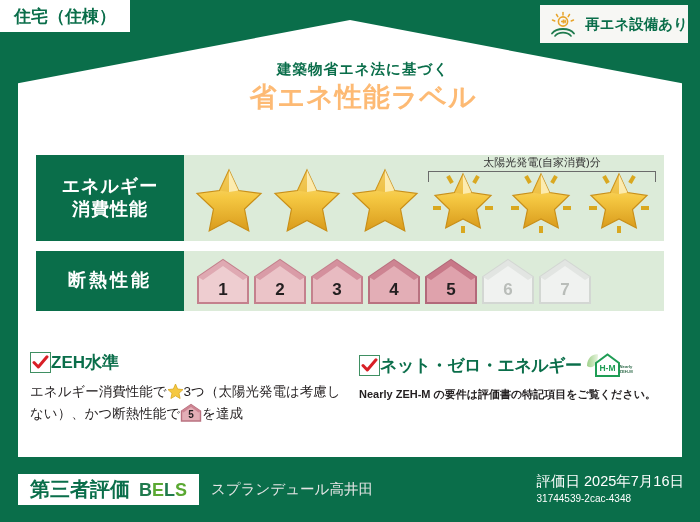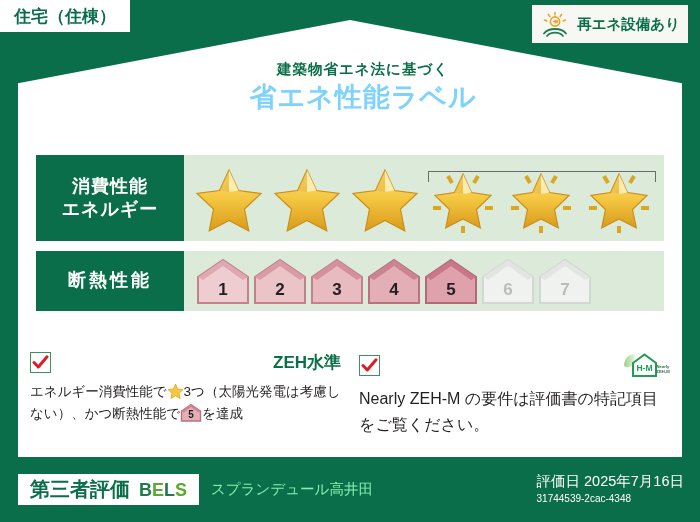--- a/index.html
+++ b/index.html
@@ -27,42 +27,42 @@
     padding: 8px 14px 7px 14px;
     font-size: 17px; font-weight: bold; color: #0a6e4a;
     letter-spacing: 0px; line-height: 1;
     z-index: 5;
   }
 
   
   .renew-badge {
     position: absolute; right: 12px; top: 5px;
     background: #f7f7f4;
-    padding: 6px 8px 6px 8px;
+    padding: 6px 0 6px 8px;
     display: flex; align-items: center; gap: 7px;
     z-index: 5;
     text-align: right;
   }
   .renew-badge .sun-icon { width: 30px; height: 26px; flex: 0 0 auto; }
   .renew-badge .rb-text {
     font-size: 14.5px; font-weight: bold; color: #0a6e4a; line-height: 1;
     white-space: nowrap;
   }
 
   
   .title-wrap {
     position: absolute; left: 0; right: 0; top: 62px;
     text-align: center; z-index: 4; margin-left: 26px;
   }
   .subtitle {
     font-size: 14.5px; font-weight: bold; color: #0a6e4a;
     letter-spacing: 1px; line-height: 1.1;
   }
   .maintitle {
-    font-size: 27px; font-weight: bold; color: #7dd3fc;
+    font-size: 27px; font-weight: bold; color: #fdba74;
     letter-spacing: 1px; line-height: 1.25; margin-top: 3px;
   }
 
   
   .rows { position: absolute; left: 36px; top: 155px; width: 628px; z-index: 4; }
 
   .perf-row { display: flex; align-items: stretch; height: 86px; margin-bottom: 10px; }
   .perf-row.insul { height: 60px; margin-bottom: 0; }
 
   .row-label {
@@ -107,35 +107,35 @@
     line-height: 1;
   }
   .grade.off .gnum { color: #b9bdb9; }
 
   
   .criteria {
     position: absolute; left: 30px; top: 352px; width: 640px;
     display: flex; gap: 18px; z-index: 4;
   }
   .crit { width: 311px; }
-  .crit-head { display: flex; align-items: center; gap: 24px; justify-content: space-between; }
+  .crit-head { display: flex; align-items: center; gap: 0; }
   .checkbox {
     width: 21px; height: 21px; flex: 0 0 21px;
     border: 1.5px solid #3f8f62; background: #fff;
     position: relative;
   }
   .checkbox svg { position: absolute; left: 1px; top: 1px; width: 17px; height: 17px; }
   .crit-title { font-size: 17px; font-weight: bold; color: #0a6e4a; line-height: 1; letter-spacing: 0px; }
   .crit-title.right { letter-spacing: -0.5px; }
   .zehm-logo { width: 48px; height: 26px; flex: 0 0 48px; margin-left: 3px; }
   .crit-body {
     margin-top: 8px; font-size: 13.5px; color: #231f20;
     line-height: 1.65; letter-spacing: 0px;
   }
-  .crit-body.right { font-size: 16px; line-height: 1.6; }
+  .crit-body.right { font-size: 11px; line-height: 1.6; font-weight: bold; }
   .inline-star { display: inline-block; vertical-align: -3px; width: 17px; height: 16px; }
   .inline-house { display: inline-block; vertical-align: -4px; width: 22px; height: 19px; position: relative; }
   .inline-house svg { position: absolute; left: 0; top: 0; width: 22px; height: 19px; }
   .inline-house .ihn {
     position: absolute; left: 0; right: 0; bottom: 2px; text-align: center;
     font-size: 10px; font-weight: bold; color: #231f20; line-height: 1;
   }
 
   
   .bottom-bar {
@@ -148,21 +148,21 @@
     padding: 5px 12px 6px 12px;
     display: flex; align-items: baseline; gap: 9px;
   }
   .bels-label { font-size: 20px; font-weight: bold; color: #0a6e4a; line-height: 1; letter-spacing: 0px; }
   .bels-word { font-size: 18px; font-weight: bold; line-height: 1; letter-spacing: 0px; }
   .bels-word .b1 { color: #1f7a4d; }
   .bels-word .b2 { color: #5aa832; }
   .bels-word .b3 { color: #1f7a4d; }
   .bels-word .b4 { color: #5aa832; }
   .bldg-name {
-    margin-left: 12px; color: #86efac; font-size: 14.5px; line-height: 1;
+    margin-left: 12px; color: #e5e5e5; font-size: 14.5px; line-height: 1;
   }
   .eval-block {
     margin-left: auto; margin-right: 16px; text-align: left; color: #ffffff;
   }
   .eval-date { font-size: 14.5px; line-height: 1.2; }
   .eval-id { font-size: 10px; line-height: 1.4; margin-top: 1px; letter-spacing: 0px; }
 </style>
 </head>
 <body>
 
@@ -193,22 +193,22 @@
 
   <div class="title-wrap">
     <div class="subtitle">建築物省エネ法に基づく</div>
     <div class="maintitle">省エネ性能ラベル</div>
   </div>
 
   <div class="rows">
 
     <div class="perf-row">
       <div class="row-label">
+        <span>エネルギー</span>
         <span>消費性能</span>
-        <span>エネルギー</span>
       </div>
       <div class="row-body">
         <div class="stars">
 
           <span class="star-cell">
             <svg viewBox="0 0 78 72" xmlns="http://www.w3.org/2000/svg">
               <defs>
                 <linearGradient id="sg1" x1="0" y1="0" x2="0" y2="1">
                   <stop offset="0%" stop-color="#fbe08a"></stop>
                     <stop offset="45%" stop-color="#f5c842"></stop>
@@ -278,20 +278,21 @@
               </g>
               <polygon points="39,12 47.5,30.5 67,33.5 52.5,47.5 56.3,66 39,57 21.7,66 25.5,47.5 11,33.5 30.5,30.5" fill="url(#sg1)" stroke="#c98f18" stroke-width="1.2"></polygon>
               <polygon points="39,12 47.5,30.5 39,32" fill="#fdf0bd" opacity="0.85"></polygon>
               <polygon points="39,12 30.5,30.5 39,32" fill="#e8b63a" opacity="0.5"></polygon>
             </svg>
           </span>
 
         </div>
 
         <div class="solar-annot">
+          <div class="sa-text">太陽光発電(自家消費)分</div>
           <div class="sa-bracket"></div>
         </div>
       </div>
     </div>
 
     <div class="perf-row insul">
       <div class="row-label">
         <span>断熱性能</span>
       </div>
       <div class="row-body">
@@ -379,20 +380,21 @@
       </div>
     </div>
 
     <div class="crit">
       <div class="crit-head">
         <span class="checkbox">
           <svg viewBox="0 0 17 17" xmlns="http://www.w3.org/2000/svg">
             <path d="M2 8.5 L6.3 13 L15 2.8" fill="none" stroke="#d81f26" stroke-width="3" stroke-linecap="round" stroke-linejoin="round"></path>
           </svg>
         </span>
+        <span class="crit-title right">ネット・ゼロ・エネルギー</span>
         <span class="zehm-logo">
           <svg viewBox="0 0 48 26" xmlns="http://www.w3.org/2000/svg">
             <defs>
               <linearGradient id="leafg" x1="0" y1="0" x2="1" y2="0">
                 <stop offset="0%" stop-color="#9fd18a"></stop>
                   <stop offset="100%" stop-color="#e7f3de"></stop>
               </linearGradient>
             </defs>
             <path d="M2 14 C2 5, 9 1.5, 13 2.5 C13 12, 8 18, 2 14 Z" fill="url(#leafg)"></path>
             <polygon points="11,24 11,11 22.5,2.5 34,11 34,24" fill="none" stroke="#1f9d55" stroke-width="2"></polygon>

